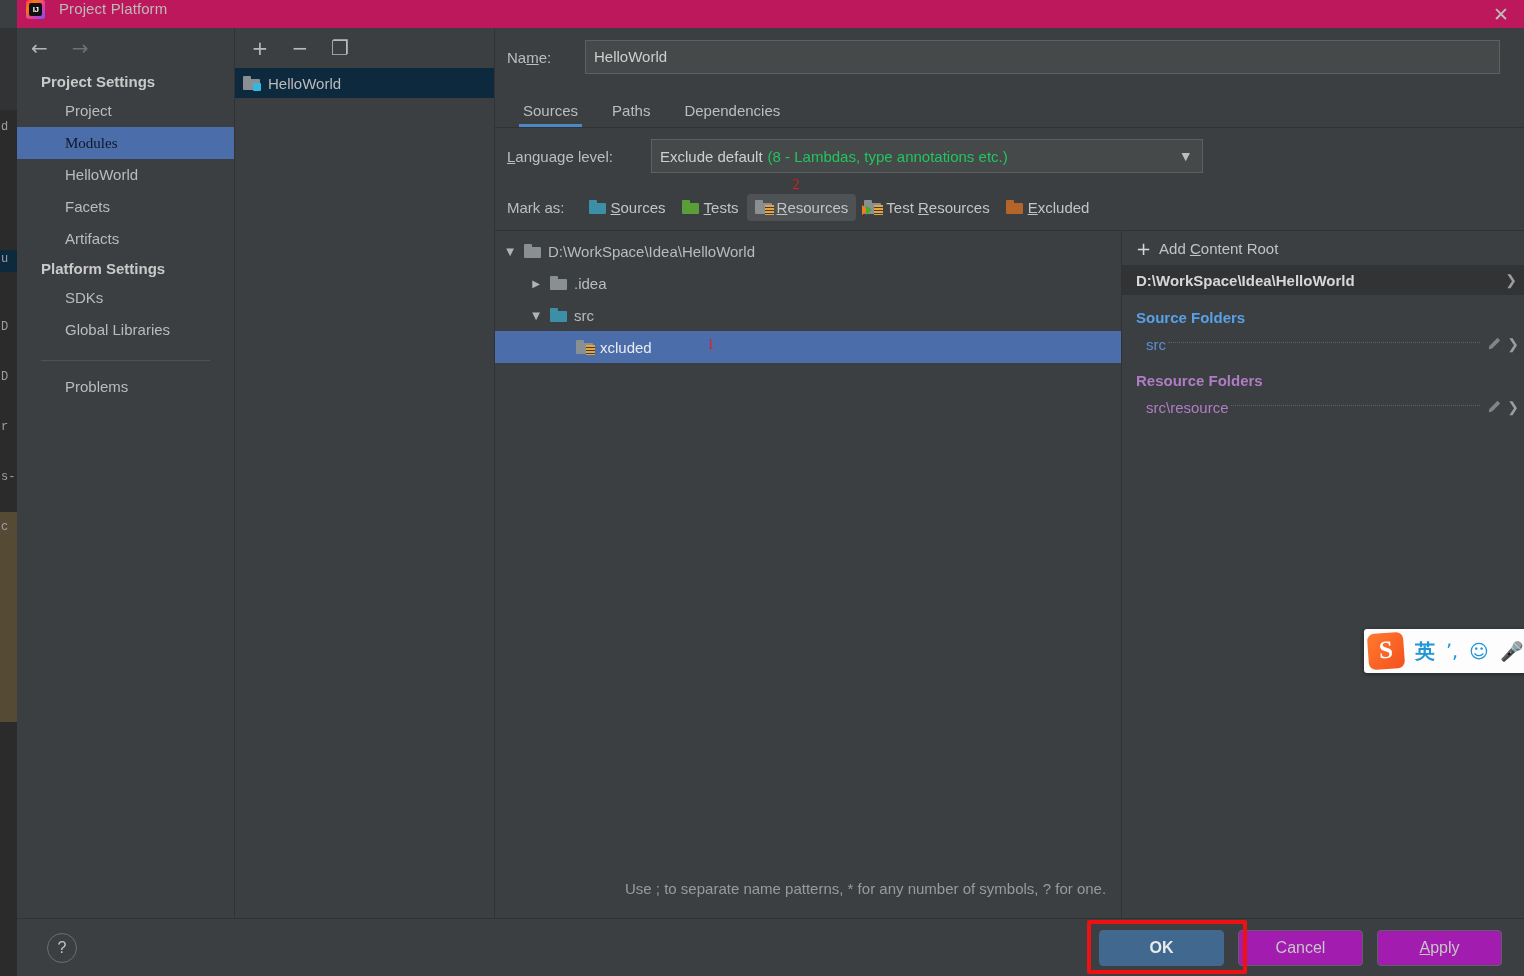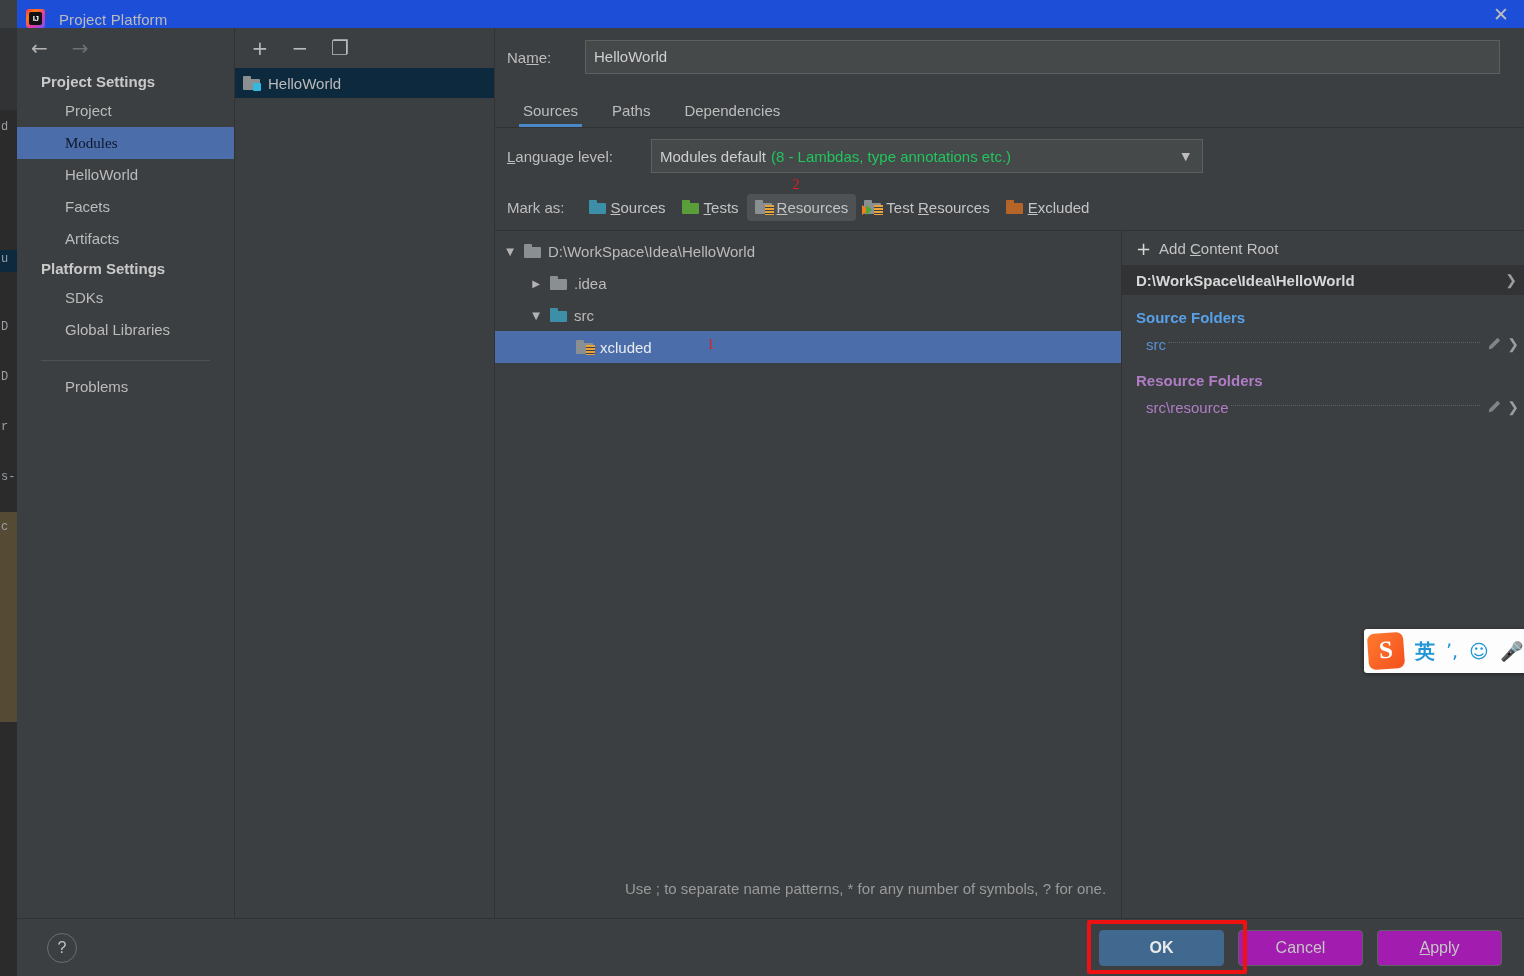--- a/index.html
+++ b/index.html
@@ -34,22 +34,22 @@
   #dialog {
     position: absolute; left: 17px; top: 0;
     width: 1507px; height: 976px;
     background: #3c3f41;
     display: flex; flex-direction: column;
   }
 
   
   #titlebar {
     height: 28px; flex: none;
-    background: #1d4ed8;
-    display: flex; align-items: flex-end;
+    background: #be185d;
+    display: flex; align-items: flex-start;
     position: relative;
   }
   .ij-logo {
     width: 19px; height: 19px; margin-left: 9px; flex: none;
     border-radius: 3px;
     background:
       linear-gradient(135deg,#fe315d 0%,#f97a12 28%,#e43aa0 60%,#6b57ff 100%);
     position: relative; overflow: hidden;
   }
   .ij-logo::after{
@@ -358,21 +358,21 @@
 
       <div id="tabs">
         <div class="tab active">Sources</div>
         <div class="tab">Paths</div>
         <div class="tab">Dependencies</div>
       </div>
 
       <div id="lang-row">
         <div id="lang-label"><u>L</u>anguage level:</div>
         <div id="lang-select">
-          <span class="val">Modules default</span>
+          <span class="val">Exclude default</span>
           <span class="hint">(8 - Lambdas, type annotations etc.)</span>
           <span class="caret">▼</span>
         </div>
       </div>
 
       <div id="markas-row">
         <span id="markas-label">Mark as:</span>
 
         <div class="mark-btn">
           <span class="ficon blue">

